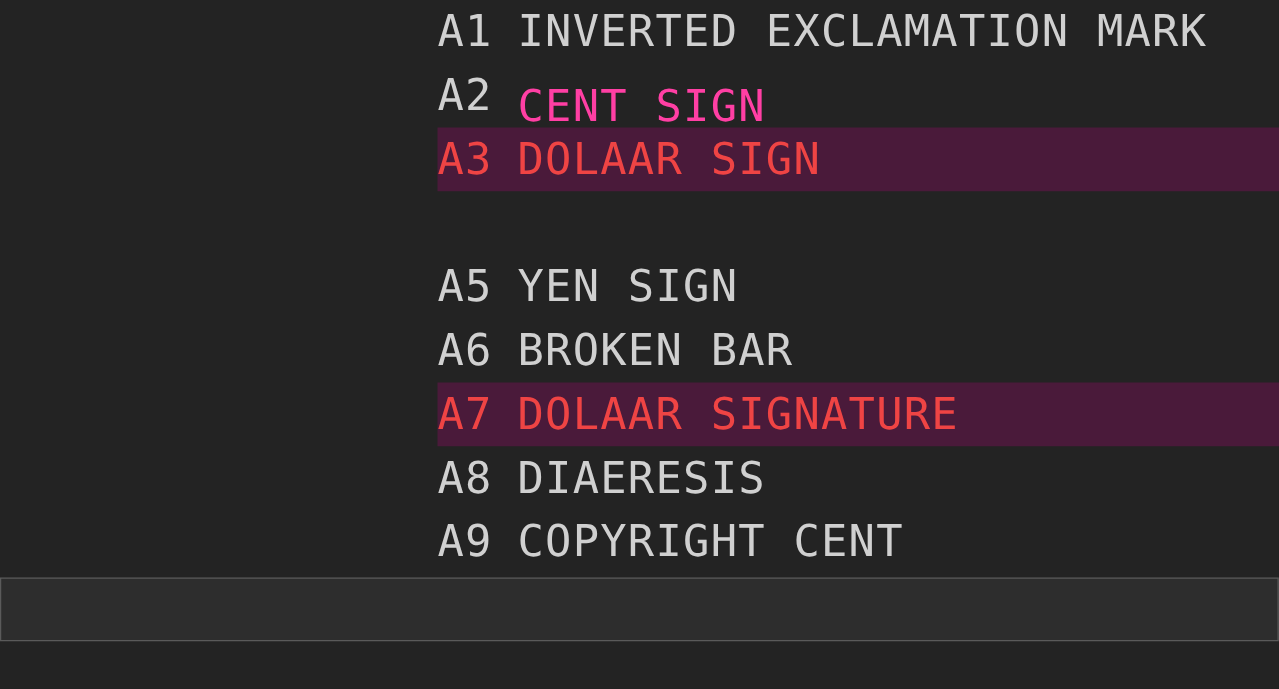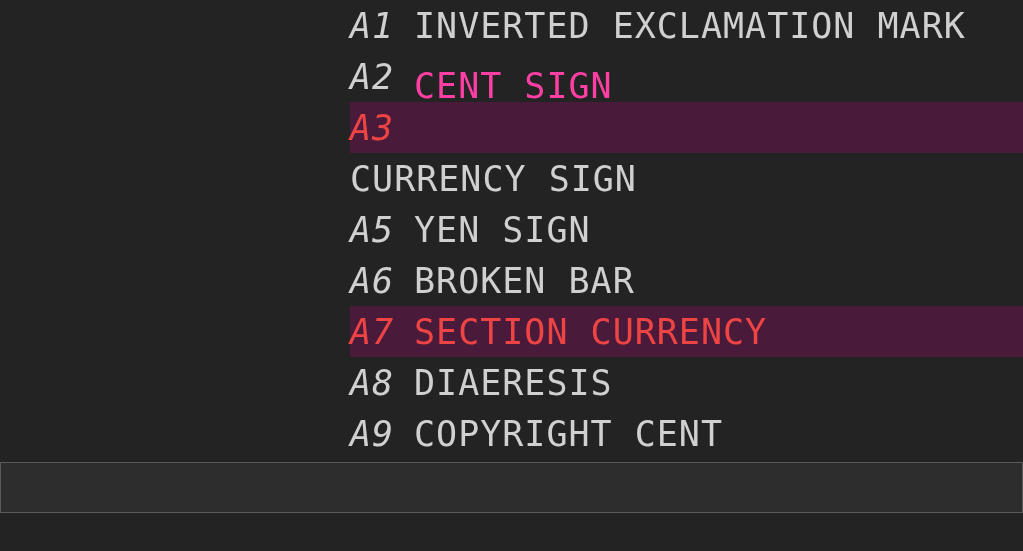--- a/index.html
+++ b/index.html
@@ -33,21 +33,20 @@
     display: flex;
     align-items: center;
     height: 51px;
     padding-left: 0;
     white-space: pre;
     position: relative;
   }
   .code {
     display: inline-block;
     width: 64px;
-    font-style: italic;
   }
   .desc {
     display: inline-block;
   }
   
   .changed {
     background: #4a1a3a;
     color: #ff3fa4;
   }
   .changed .desc,
@@ -88,20 +87,20 @@
   <div class="row"><span class="desc"></span></div>
   <div class="row"><span class="desc"></span></div>
   <div class="row"><span class="desc"></span></div>
   <div class="row"></div>
   <div class="row"></div>
 </div>
 
 <div class="pane right-pane">
   <div class="row"><span class="code">A1</span><span class="desc">INVERTED EXCLAMATION MARK</span></div>
   <div class="row partial-pink"><span class="code">A2</span><span class="desc">CENT SIGN</span></div>
-  <div class="row changed"><span class="code">A3</span></div>
-  <div class="row"><span class="desc">CURRENCY SIGN</span></div>
+  <div class="row changed"><span class="code">A3</span><span class="desc">DOLAAR SIGN</span></div>
+  <div class="row"></div>
   <div class="row"><span class="code">A5</span><span class="desc">YEN SIGN</span></div>
   <div class="row"><span class="code">A6</span><span class="desc">BROKEN BAR</span></div>
-  <div class="row changed"><span class="code">A7</span><span class="desc">SECTION CURRENCY</span></div>
+  <div class="row changed"><span class="code">A7</span><span class="desc">DOLAAR SIGNATURE</span></div>
   <div class="row"><span class="code">A8</span><span class="desc">DIAERESIS</span></div>
   <div class="row"><span class="code">A9</span><span class="desc">COPYRIGHT CENT</span></div>
 </div>
 
 </body></html>

